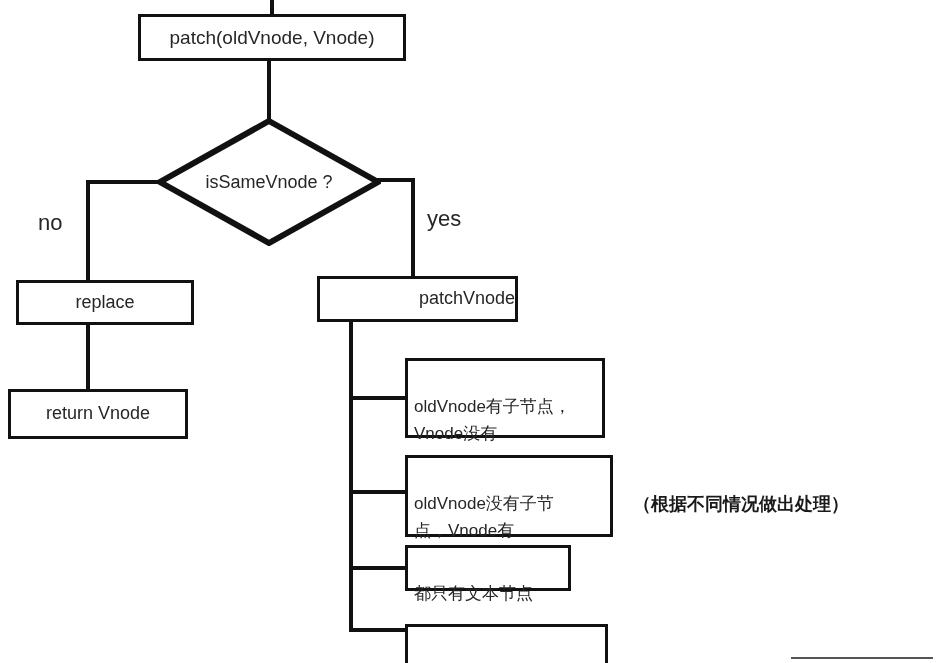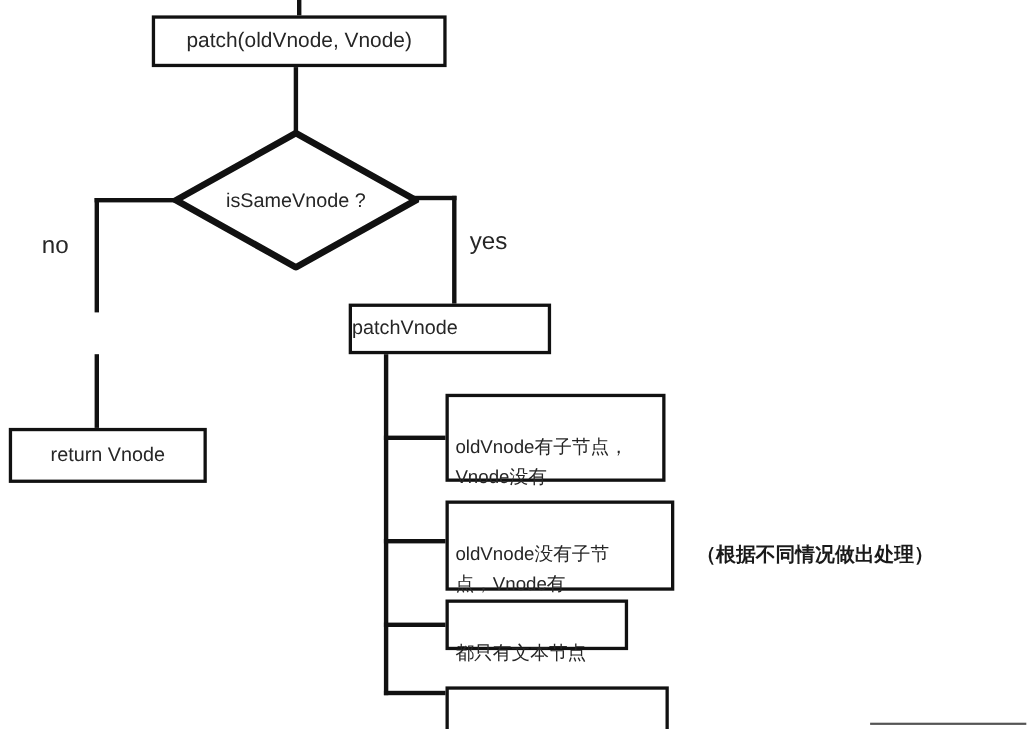--- a/index.html
+++ b/index.html
@@ -46,23 +46,23 @@
     left: 16px; top: 280px; width: 178px; height: 45px;
     font-size: 18px;
     justify-content: center;
   }
   #node-return {
     left: 8px; top: 389px; width: 180px; height: 50px;
     font-size: 18px;
     justify-content: center;
   }
   #node-patchvnode {
-    left: 317px; top: 276px; width: 184px; height: 46px;
-    font-size: 18px;
-    justify-content: flex-start;
+    left: 317px; top: 276px; width: 201px; height: 46px;
+    font-size: 18px;
+    justify-content: flex-end;
   }
   .leafbox {
     position: absolute;
     box-sizing: border-box;
     border: 3px solid #111111;
     background: #ffffff;
     color: #262626;
     font-size: 17px;
     padding: 4px 0 0 6px;
     z-index: 3;
@@ -151,20 +151,23 @@
     <svg width="224" height="128" viewBox="0 0 224 128" xmlns="http://www.w3.org/2000/svg">
       <polygon points="112,3 221,64 112,125 3,64" fill="#ffffff" stroke="#111111" stroke-width="6" stroke-linejoin="miter"></polygon>
     </svg>
     <div id="diamond-label">isSameVnode ?</div>
   </div>
 
   <div class="ln lnh" style="left:86px; top:180px; width:78px;"></div>
   <div class="ln lnv" style="left:86px; top:180px; height:104px;"></div>
   <div class="blabel" id="label-no">no</div>
 
+  <div class="node center" id="node-replace">
+    <span class="txt">replace</span>
+  </div>
 
   <div class="ln lnv" style="left:86px; top:322px; height:70px;"></div>
 
   <div class="node center" id="node-return">
     <span class="txt">return Vnode</span>
   </div>
 
   <div class="ln lnh" style="left:374px; top:178px; width:41px;"></div>
   <div class="ln lnv" style="left:411px; top:178px; height:102px;"></div>
   <div class="blabel" id="label-yes">yes</div>

